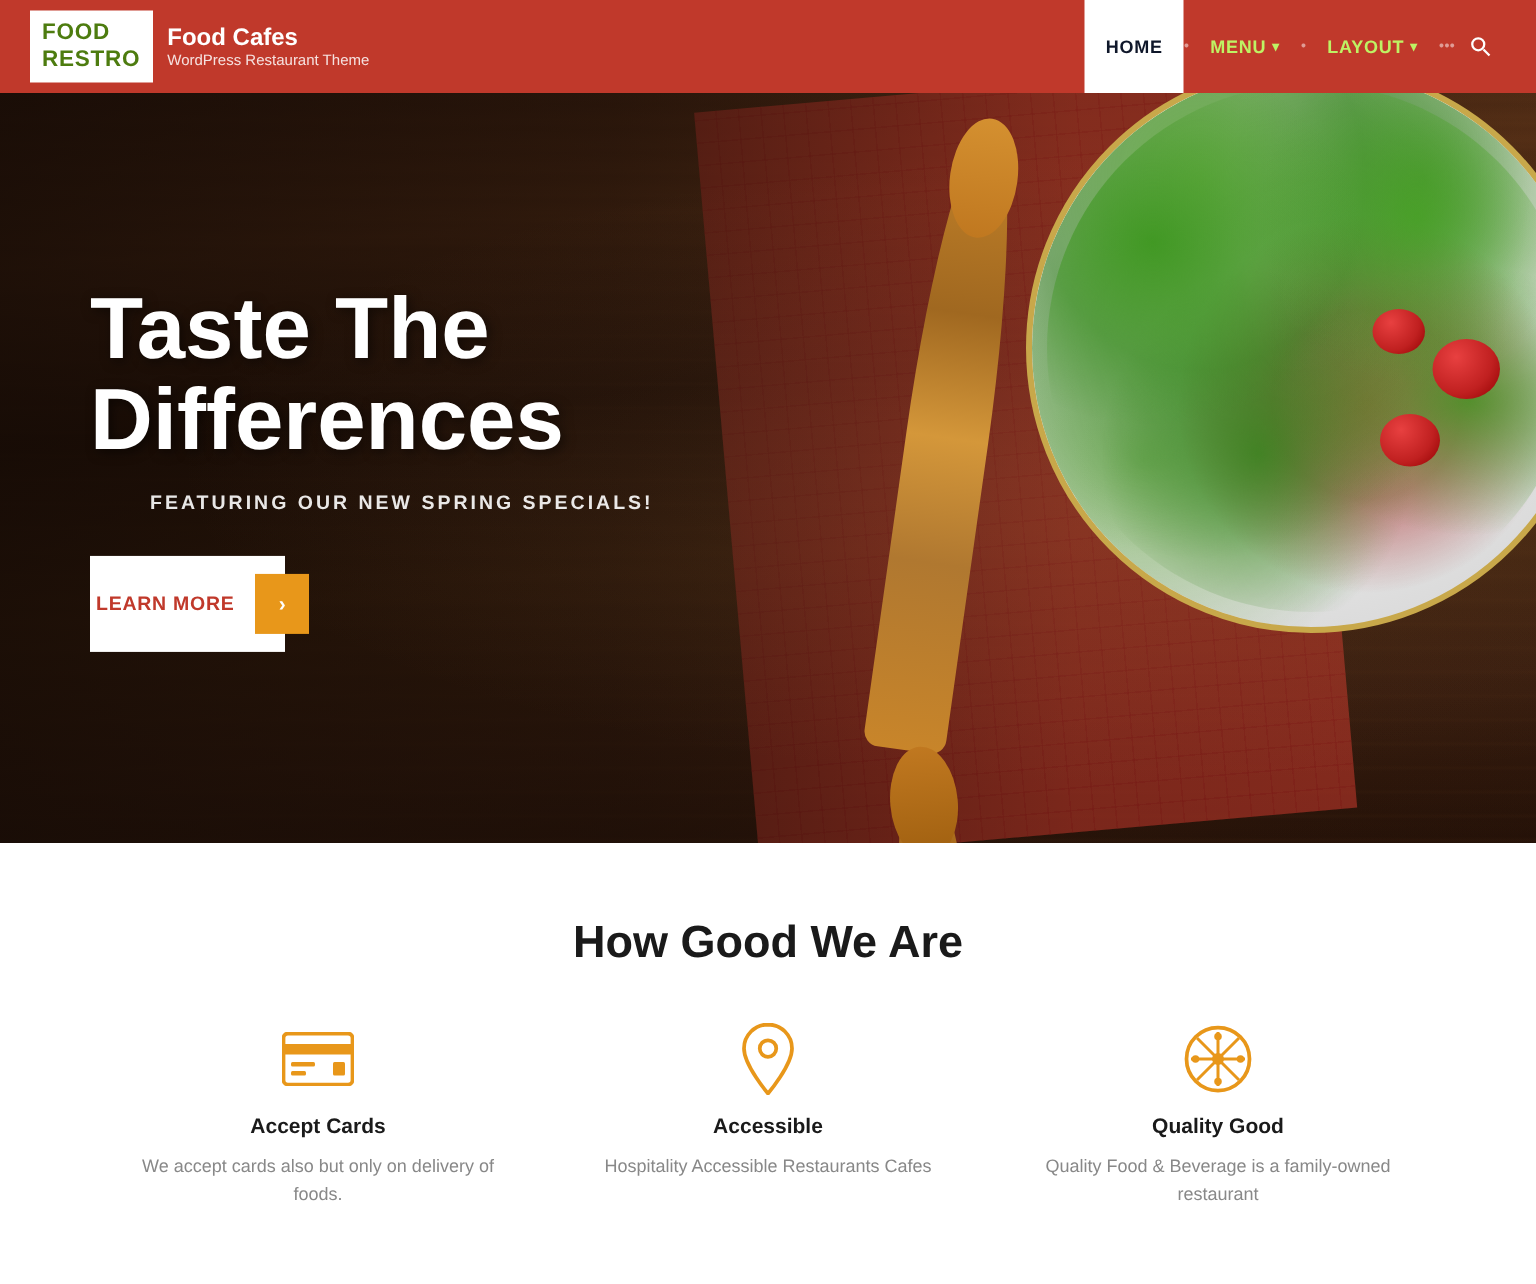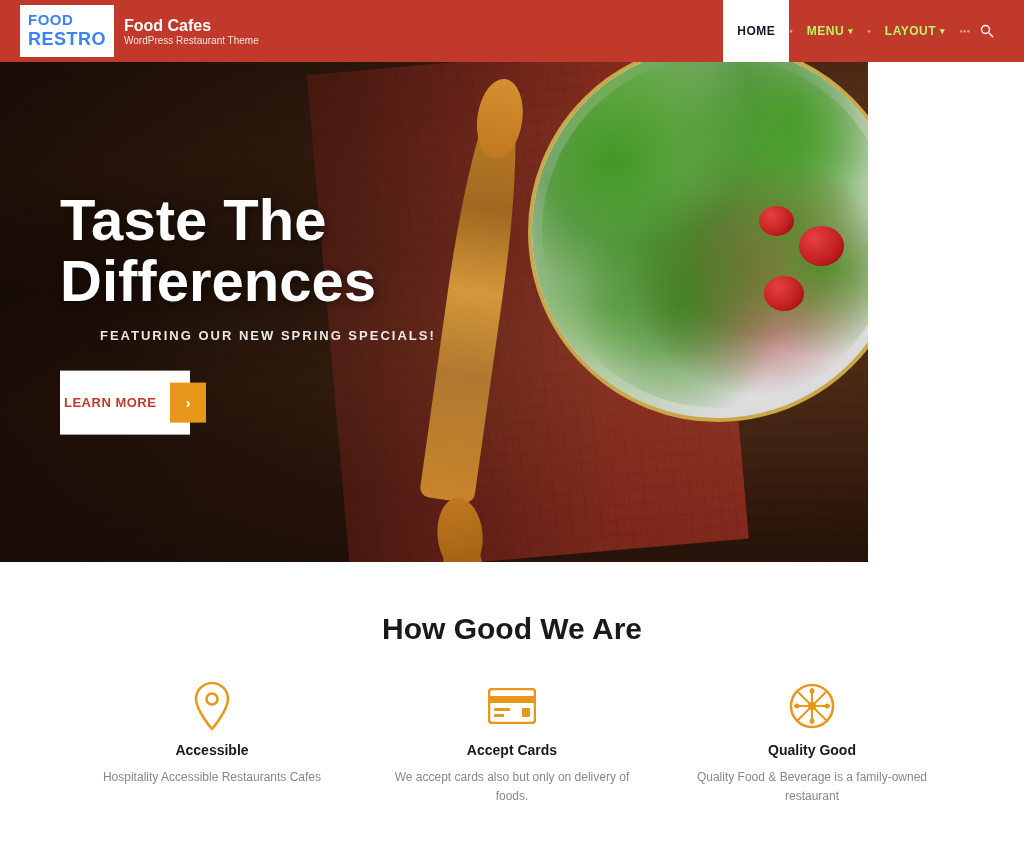--- a/index.html
+++ b/index.html
@@ -14,31 +14,31 @@
       padding: 0 20px;
     }
     .logo-area {
       display: flex;
       align-items: center;
       gap: 10px;
       min-width: 210px;
     }
     .logo-box {
       background: #fff;
-      color: #3b82f6;
+      color: #4d7c0f;
       font-weight: 900;
       font-size: 13px;
       line-height: 1.2;
       padding: 6px 8px;
       text-transform: uppercase;
       letter-spacing: 0.5px;
     }
     .logo-box span { display: block; }
     .logo-box .food { font-size: 15px; font-weight: 900; }
-    .logo-box .restro { font-size: 18px; font-weight: 900; }
+    .logo-box .restro { font-size: 15px; font-weight: 900; }
     .logo-text { color: #fff; }
     .logo-text .site-name { font-size: 16px; font-weight: 700; }
     .logo-text .tagline { font-size: 10px; font-weight: 300; opacity: 0.85; }
 
     nav {
       display: flex;
       align-items: center;
       flex: 1;
       justify-content: flex-end;
       gap: 0;
@@ -74,21 +74,21 @@
       align-items: center;
       color: #fff;
       cursor: pointer;
       padding: 0 10px;
       font-size: 14px;
     }
 
     
     .hero {
       position: relative;
-      width: 868px;
+      width: 1024px;
       height: 500px;
       overflow: hidden;
       background: #0f172a;
     }
     .hero-bg {
       position: absolute;
       inset: 0;
       background:
         radial-gradient(ellipse at 75% 50%, rgba(180,120,80,0.15) 0%, transparent 60%),
         linear-gradient(to right, rgba(20,10,5,0.85) 0%, rgba(20,10,5,0.6) 40%, rgba(20,10,5,0.2) 70%, rgba(20,10,5,0.1) 100%);
@@ -414,41 +414,41 @@
     </button>
   </div>
 </section>
 
 <section class="features">
   <h2 class="features-title">How Good We Are</h2>
   <div class="features-grid">
 
     <div class="feature-item">
       <div class="feature-icon">
-        <svg width="36" height="48" viewBox="0 0 36 48" fill="none" xmlns="http://www.w3.org/2000/svg">
-          <path d="M18 1C9.163 1 2 8.163 2 17c0 11.25 16 30 16 30s16-18.75 16-30c0-8.837-7.163-16-16-16z" stroke="#e8971a" stroke-width="2.5" fill="none"></path>
-          <circle cx="18" cy="17" r="5.5" stroke="#e8971a" stroke-width="2.5" fill="none"></circle>
-        </svg>
-      </div>
-      <div class="feature-name">Accessible</div>
-      <div class="feature-desc">Hospitality Accessible Restaurants Cafes</div>
-    </div>
-
-    <div class="feature-item">
-      <div class="feature-icon">
         <svg width="48" height="36" viewBox="0 0 48 36" fill="none" xmlns="http://www.w3.org/2000/svg">
           <rect x="1" y="1" width="46" height="34" rx="3" stroke="#e8971a" stroke-width="2.5" fill="none"></rect>
           <rect x="1" y="8" width="46" height="7" fill="#e8971a"></rect>
           <rect x="6" y="20" width="16" height="3" rx="1" fill="#e8971a"></rect>
           <rect x="6" y="26" width="10" height="3" rx="1" fill="#e8971a"></rect>
           <rect x="34" y="20" width="8" height="9" rx="1" fill="#e8971a"></rect>
         </svg>
       </div>
       <div class="feature-name">Accept Cards</div>
       <div class="feature-desc">We accept cards also but only on delivery of foods.</div>
+    </div>
+
+    <div class="feature-item">
+      <div class="feature-icon">
+        <svg width="36" height="48" viewBox="0 0 36 48" fill="none" xmlns="http://www.w3.org/2000/svg">
+          <path d="M18 1C9.163 1 2 8.163 2 17c0 11.25 16 30 16 30s16-18.75 16-30c0-8.837-7.163-16-16-16z" stroke="#e8971a" stroke-width="2.5" fill="none"></path>
+          <circle cx="18" cy="17" r="5.5" stroke="#e8971a" stroke-width="2.5" fill="none"></circle>
+        </svg>
+      </div>
+      <div class="feature-name">Accessible</div>
+      <div class="feature-desc">Hospitality Accessible Restaurants Cafes</div>
     </div>
 
     <div class="feature-item">
       <div class="feature-icon">
         <svg width="46" height="46" viewBox="0 0 46 46" fill="none" xmlns="http://www.w3.org/2000/svg">
           <circle cx="23" cy="23" r="21" stroke="#e8971a" stroke-width="2.5" fill="none"></circle>
           <line x1="23" y1="5" x2="23" y2="41" stroke="#e8971a" stroke-width="2"></line>
           <line x1="5" y1="23" x2="41" y2="23" stroke="#e8971a" stroke-width="2"></line>
           <line x1="9" y1="9" x2="37" y2="37" stroke="#e8971a" stroke-width="2"></line>
           <line x1="37" y1="9" x2="9" y2="37" stroke="#e8971a" stroke-width="2"></line>

